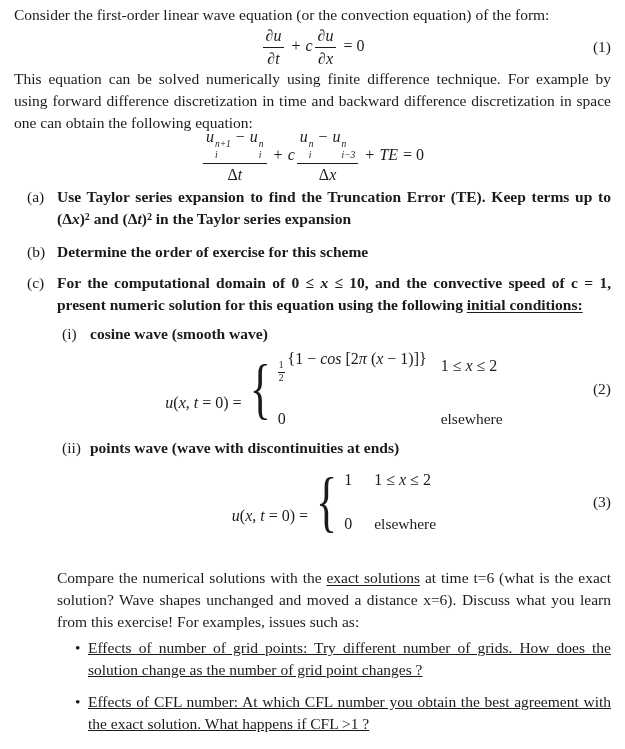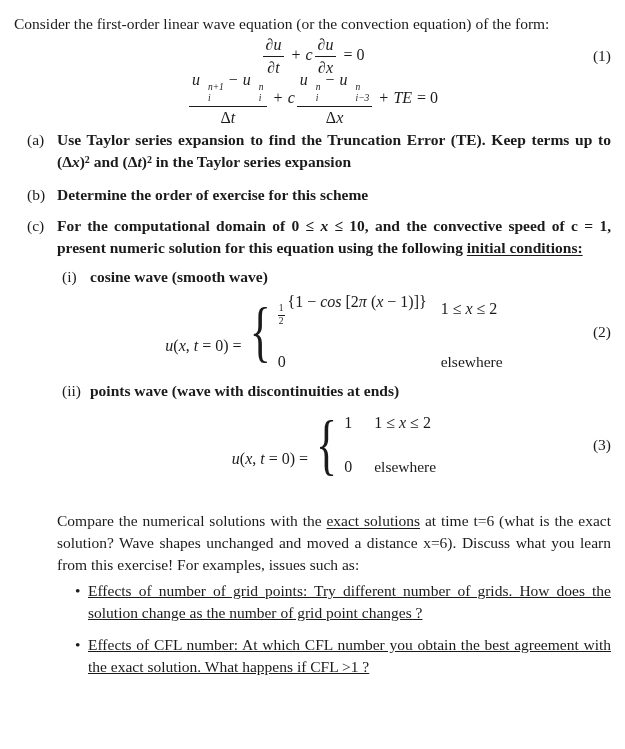--- a/index.html
+++ b/index.html
@@ -2,21 +2,21 @@
 <html><head>
 <meta charset="utf-8">
 <style>
   html,body { margin:0; padding:0; background:#ffffff; }
   body {
     width:625px; height:749px;
     font-family:"Liberation Serif","DejaVu Serif",serif;
     color:#1b1b1b;
     overflow:hidden;
   }
-  .page { box-sizing:border-box; width:625px; height:749px; padding:13px 14px 0 14px; overflow:hidden; }
+  .page { box-sizing:border-box; width:625px; height:749px; padding:4px 14px 0 14px; overflow:hidden; }
 
   .para { margin:0; font-size:15.5px; line-height:22px; text-align:justify; }
 
   
   .li { display:flex; font-size:15.5px; line-height:22px; }
   .li .lbl { flex:0 0 30px; }
   .li .body { flex:1; text-align:justify;font-weight:bold; }
   .lia { margin:8px 0 0 13px; }
   .lib { margin:11px 0 0 13px; }
   .lic { margin:9px 0 0 13px; }
@@ -26,21 +26,21 @@
   .liii { margin-top:1px; }
 
   
   .math { font-size:16px; white-space:normal; }
   .it { font-style:italic; }
   .op { padding:0 5px; }
   .opn { padding-left:5px; }
   .frac { display:inline-block; vertical-align:middle; text-align:center; margin:0 2px; }
   .fnum { display:block; padding:0 3px 2px 3px; border-bottom:1px solid #1b1b1b; white-space:nowrap; }
   .fden { display:block; padding-top:2px; white-space:nowrap; }
-  .ss { display:inline-flex; flex-direction:column; align-items:flex-start; font-size:9.5px; line-height:1.2; vertical-align:-5px; margin-left:8px; }
+  .ss { display:inline-flex; flex-direction:column; align-items:flex-start; font-size:9.5px; line-height:1.2; vertical-align:-5px; margin-left:1px; }
   .sfrac { display:inline-flex; flex-direction:column; align-items:center; font-size:9.5px; line-height:1.2; vertical-align:-4px; margin-right:3px; }
   .sfrac .sn { border-bottom:1px solid #1b1b1b; padding:0 1px; }
   .sp { font-size:10px; vertical-align:4px; line-height:0; }
   .ul { text-decoration:underline; text-underline-offset:2px; }
 
   
   .eqblock { position:relative; display:flex; justify-content:center; align-items:center; }
   .eq1  { height:42px; }
   .eqfd { height:44px; margin:0 0 2px 0; }
   .eq2  { height:72px; margin:8px 0 12px 43px; }
@@ -68,20 +68,21 @@
 
 <div class="page">
 
   <p class="para"><span>Consider the first-order linear wave equation (or the convection equation) of the form:</span></p>
 
   <div class="eqblock eq1">
     <span class="math"><span class="frac"><span class="fnum it">∂u</span><span class="fden it">∂t</span></span><span class="op">+</span><span class="it">c</span><span class="frac"><span class="fnum it">∂u</span><span class="fden it">∂x</span></span><span class="opn">= 0</span></span>
     <span class="eqtag">(1)</span>
   </div>
 
+  <p class="para"><span>This equation can be solved numerically using finite difference technique. For example by using forward difference discretization in time and backward difference discretization in space one can obtain the following equation:</span></p>
 
   <div class="eqblock eqfd">
     <span class="math"><span class="frac"><span class="fnum"><span class="it">u</span><span class="ss">
               <span class="it">n+1</span>
               <span class="it">i</span>
             </span><span class="op">−</span><span class="it">u</span><span class="ss">
               <span class="it">n</span>
               <span class="it">i</span>
             </span></span><span class="fden"><span>Δ</span><span class="it">t</span></span></span><span class="op">+</span><span class="it">c</span><span class="frac"><span class="fnum"><span class="it">u</span><span class="ss">
               <span class="it">n</span>

